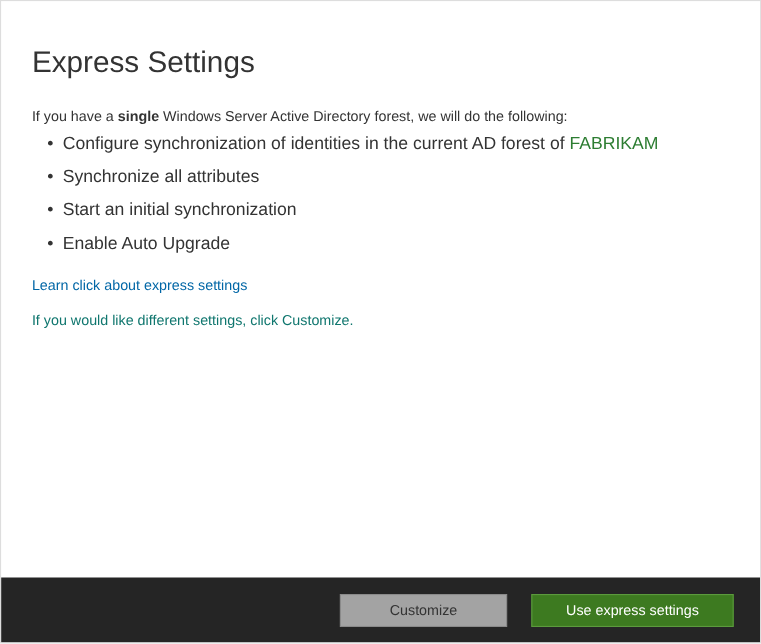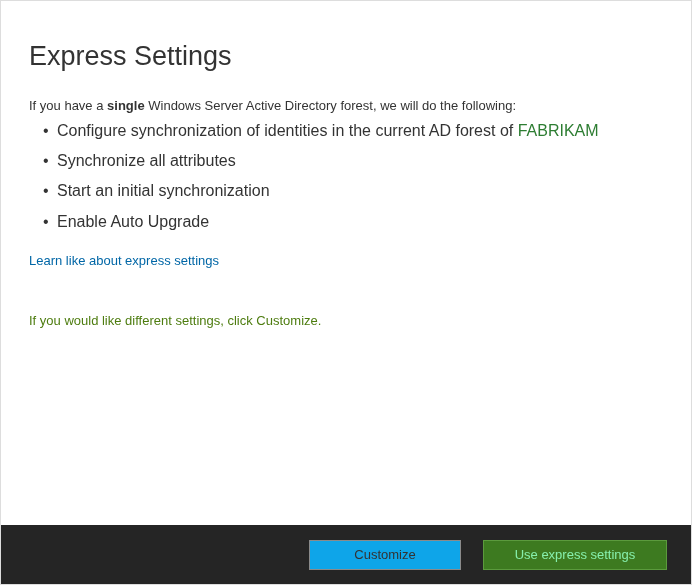--- a/index.html
+++ b/index.html
@@ -57,22 +57,21 @@
     .learn-more {
       color: #0066a6;
       font-size: 13px;
       text-decoration: none;
       cursor: pointer;
       display: inline-block;
       margin-bottom: 16px;
     }
     .customize-note {
       font-size: 13px;
-      color: #4d7c0f;
-      margin-top: 29px;
+      color: #0f766e;
     }
     .footer {
       position: absolute;
       bottom: 0;
       left: 0;
       right: 0;
       height: 59px;
       background: #252525;
       display: flex;
       align-items: center;
@@ -83,26 +82,26 @@
     .btn {
       height: 30px;
       min-width: 152px;
       font-size: 13px;
       font-family: inherit;
       border: 1px solid #8a8a8a;
       cursor: pointer;
       padding: 0 18px;
     }
     .btn-secondary {
-      background: #0ea5e9;
+      background: #a3a3a3;
       color: #333;
     }
     .btn-primary {
       background: #3d7a20;
-      color: #86efac;
+      color: #ffffff;
       border: 1px solid #5b9a3d;
       min-width: 184px;
     }
   </style>
 </head>
 <body>
 
 <div class="content">
   <h1 class="page-title">Express Settings</h1>
 
@@ -112,21 +111,21 @@
 
   <ul class="bullets">
     <li>
       <span>Configure synchronization of identities in the current AD forest of </span><span class="forest-name">FABRIKAM</span>
     </li>
     <li>Synchronize all attributes</li>
     <li>Start an initial synchronization</li>
     <li>Enable Auto Upgrade</li>
   </ul>
 
-  <a class="learn-more">Learn like about express settings</a>
+  <a class="learn-more">Learn click about express settings</a>
 
   <p class="customize-note">If you would like different settings, click Customize.</p>
 </div>
 
 <div class="footer">
   <button class="btn btn-secondary">Customize</button>
   <button class="btn btn-primary">Use express settings</button>
 </div>
 
 </body></html>

